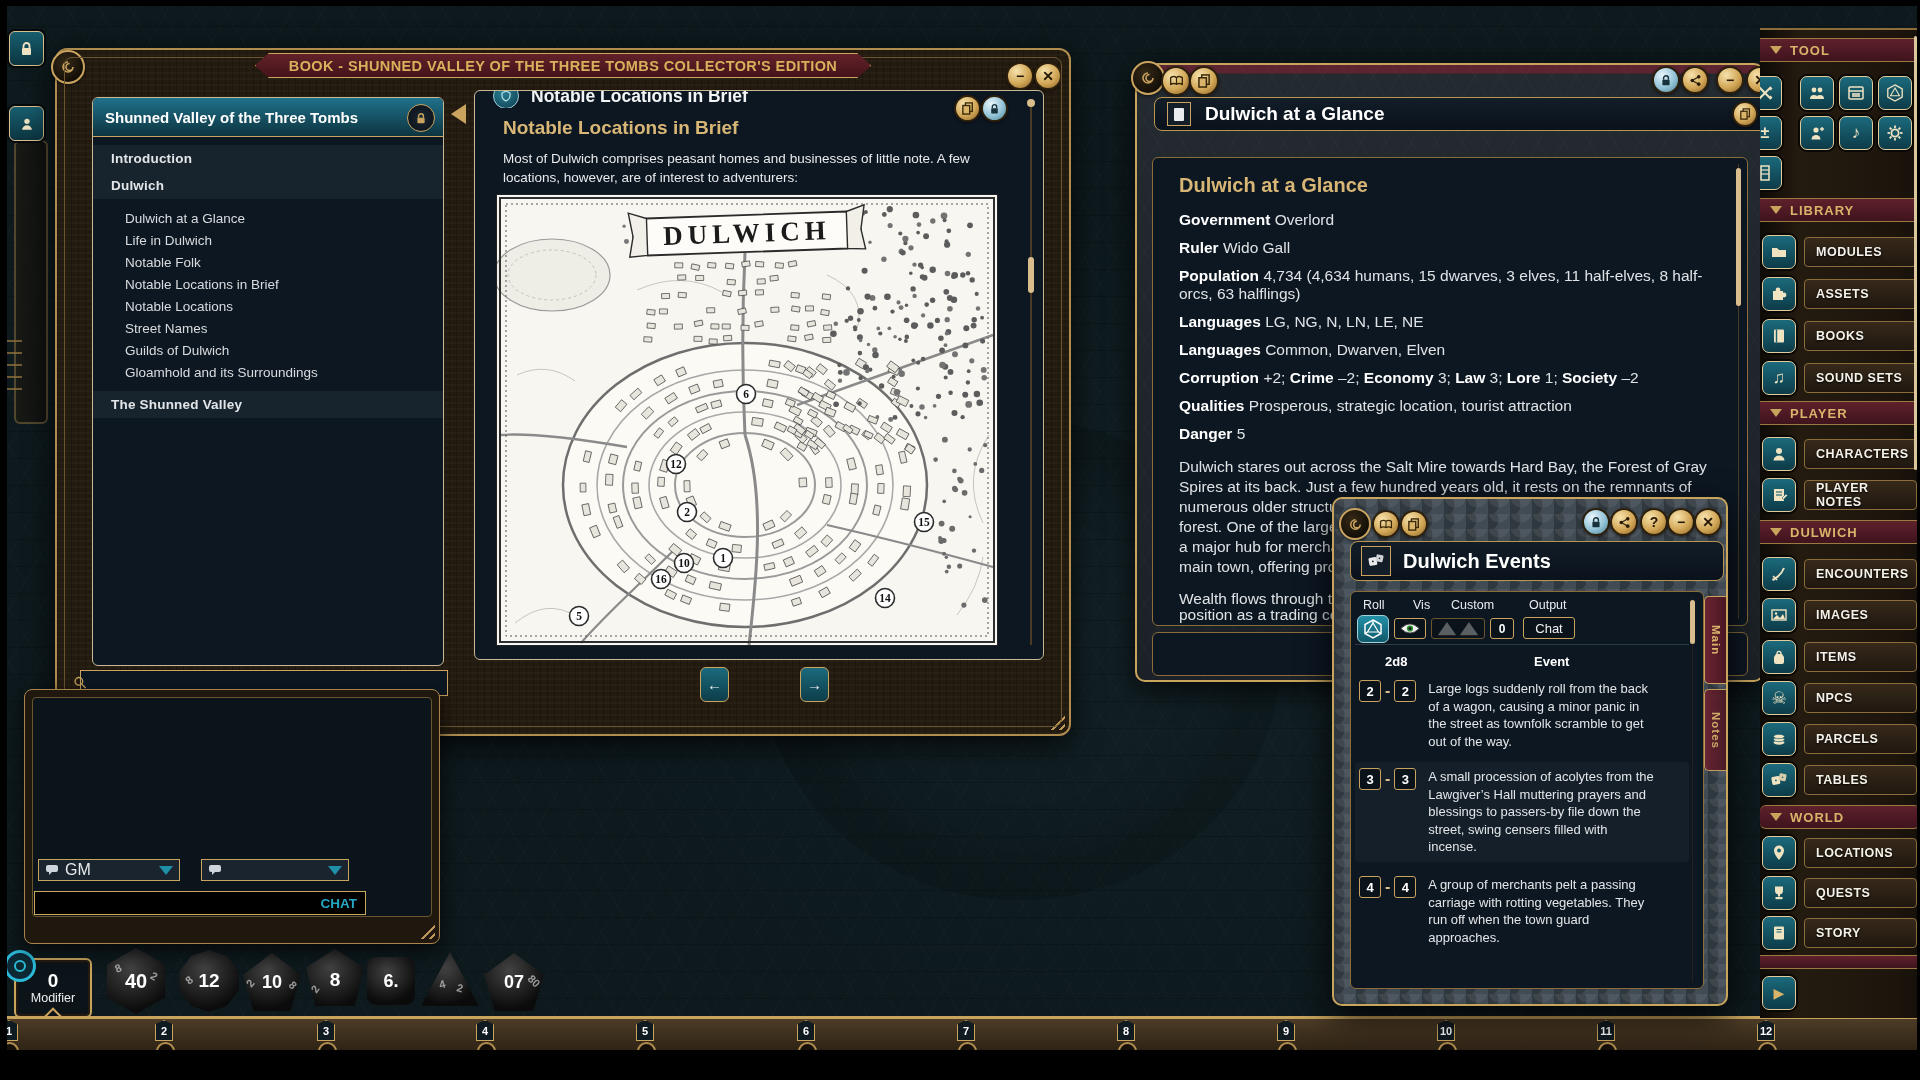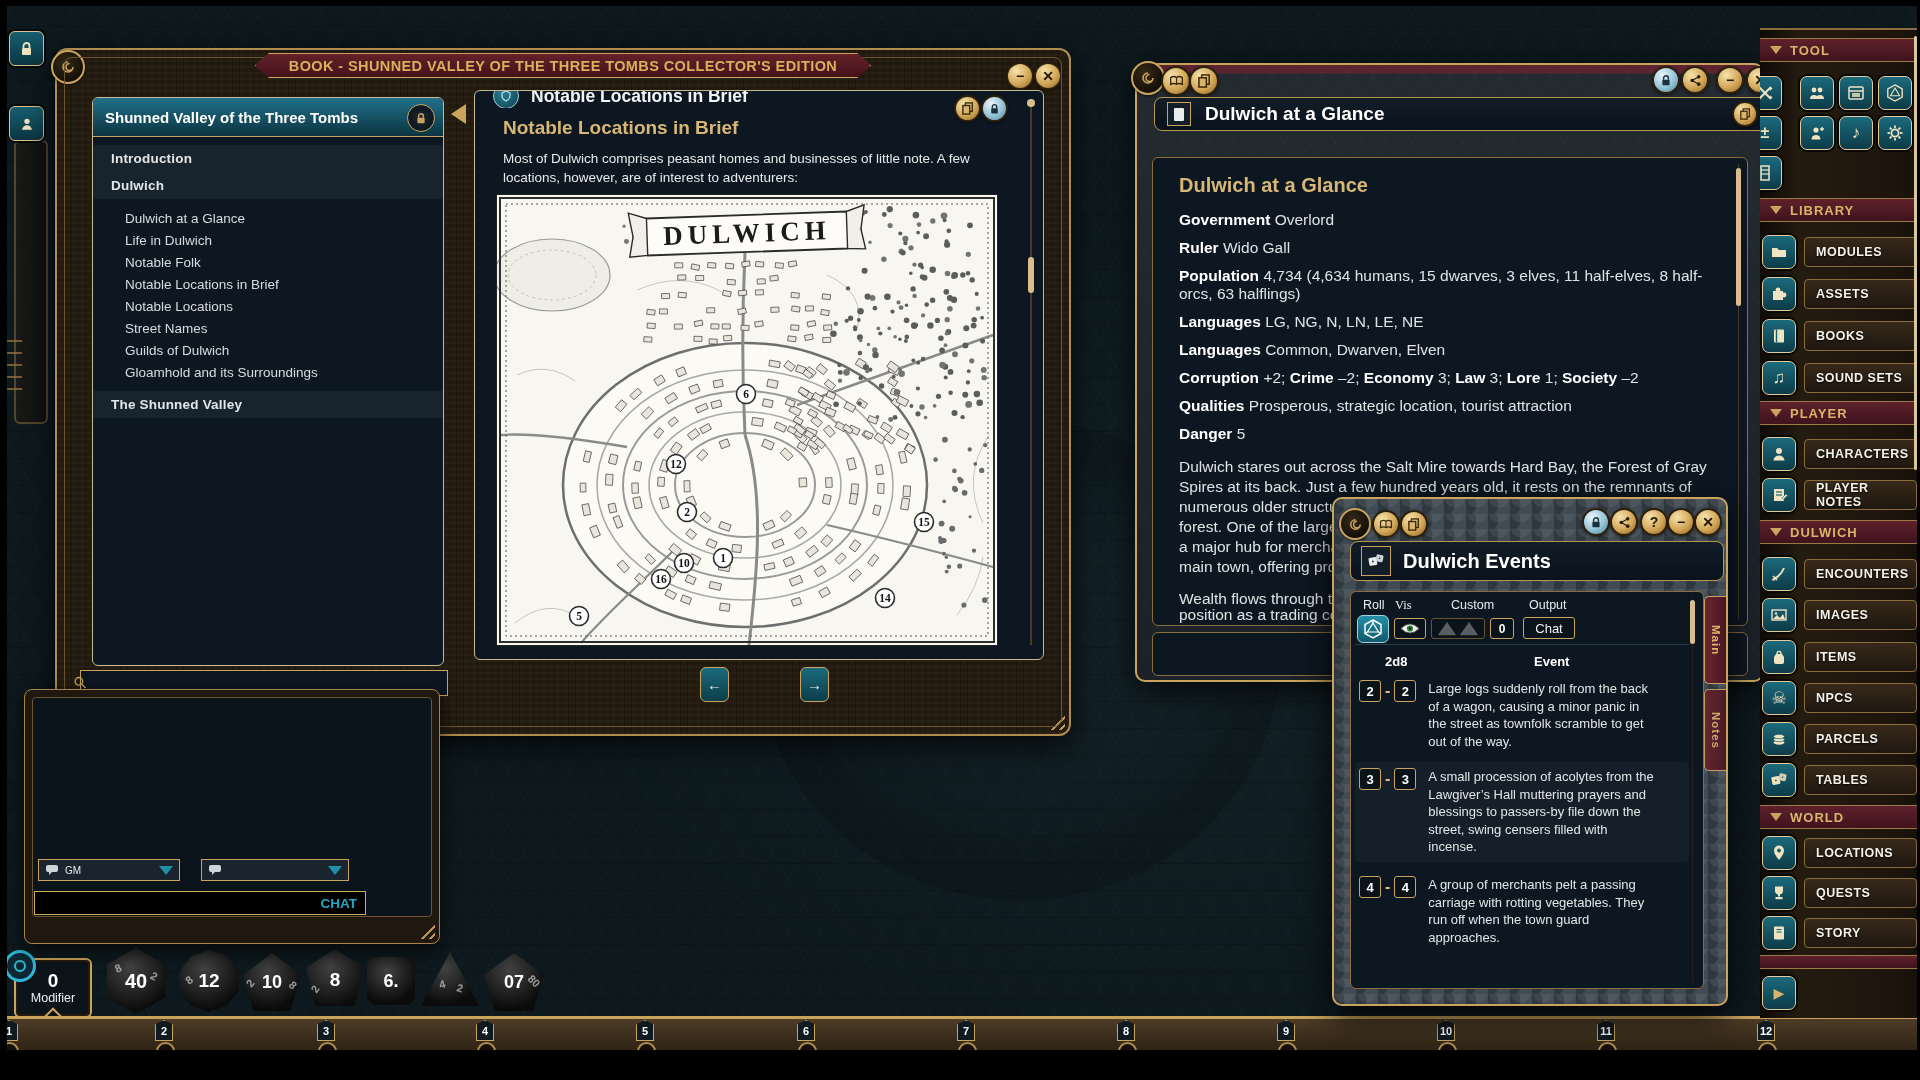--- a/index.html
+++ b/index.html
@@ -153,21 +153,21 @@
   .sitem .splate{top:2px;}
   .side-scroll{position:absolute;left:1914px;top:36px;width:3px;height:434px;background:#d9c79b;z-index:60;border-radius:2px;}
   .maroon-sliver{position:absolute;left:0;width:160px;height:12px;background:linear-gradient(180deg,#5e212b,#3f131d);
     border-top:1px solid #9a7a40;border-bottom:1px solid #9a7a40;}
 
   
   .chat-win{position:absolute;left:24px;top:689px;width:414px;height:253px;z-index:30;
     background:#20180f;border:1px solid #a8854a;border-radius:8px;box-shadow:0 6px 20px rgba(0,0,0,.7);}
   .chat-inner{position:absolute;left:7px;right:7px;top:7px;bottom:26px;background:#0b141b;border:1px solid #6b5530;border-radius:4px;}
   .chat-dd{position:absolute;height:22px;background:#1a242e;border:1px solid #c9a45c;display:flex;align-items:center;
-    padding:0 6px;color:#e6e9ea;font-size:10px;gap:6px;box-sizing:border-box;}
+    padding:0 6px;color:#e6e9ea;font-size:16px;gap:6px;box-sizing:border-box;}
   .dd-arrow{margin-left:auto;width:0;height:0;border-left:7px solid transparent;border-right:7px solid transparent;
     border-top:9px solid #1f90a8;}
   .chat-input{position:absolute;left:9px;top:201px;width:332px;height:24px;background:#000;border:1px solid #caa85c;
     display:flex;align-items:center;box-sizing:border-box;}
   .chat-input input{flex:1;background:transparent;border:none;outline:none;color:#e6e9ea;font-size:13px;padding:0 6px;}
   .chat-label{color:#25a7c4;font-weight:bold;font-size:13.5px;padding-right:8px;}
 
   
   .modbox{position:absolute;left:14px;top:958px;width:74px;height:56px;background:#0d1419;
     border:2px solid #c9a45c;border-radius:6px;z-index:10;box-shadow:inset 0 0 0 2px #241b10;
@@ -934,21 +934,21 @@
           <rect x="10" y="2" width="8" height="8" rx="1.5" fill="#cfd3d6" transform="rotate(12 14 6)"></rect>
           <circle cx="6.5" cy="9.5" r="1" fill="#222"></circle>
             <circle cx="14" cy="6" r="0.9" fill="#222"></circle>
         </svg>
       </span>
       <span>Dulwich Events</span>
     </div>
 
     <div class="panel" style="left:16px;top:92px;width:352px;height:396px;overflow:hidden;">
       <span class="ctl-label" style="left:12px;top:6px;">Roll</span>
-      <span class="ctl-label" style="left:44px;top:6px;font-family:Liberation Serif, serif;">Vis</span>
+      <span class="ctl-label" style="left:62px;top:6px;">Vis</span>
       <span class="ctl-label" style="left:100px;top:6px;">Custom</span>
       <span class="ctl-label" style="left:178px;top:6px;">Output</span>
 
       <div class="roll-btn" style="left:6px;top:23px;">
         <svg width="20" height="20" viewBox="0 0 20 20">
           <polygon points="10,1 18,5.5 18,14.5 10,19 2,14.5 2,5.5" fill="none" stroke="#fff" stroke-width="1.5"></polygon>
           <polygon points="10,4 15.5,13 4.5,13" fill="none" stroke="#fff" stroke-width="1.2"></polygon>
           <line x1="10" y1="1" x2="10" y2="4" stroke="#fff" stroke-width="1.2"></line>
           <line x1="2" y1="14.5" x2="4.5" y2="13" stroke="#fff" stroke-width="1.2"></line>
           <line x1="18" y1="14.5" x2="15.5" y2="13" stroke="#fff" stroke-width="1.2"></line>
@@ -1193,21 +1193,21 @@
           <svg width="18" height="18" viewBox="0 0 20 18">
             <rect x="2" y="5" width="9" height="9" rx="1.5" fill="#efe3c2" transform="rotate(-10 6.5 9.5)"></rect>
             <rect x="10" y="2" width="8" height="8" rx="1.5" fill="#d9ccaa" transform="rotate(12 14 6)"></rect>
             <circle cx="6.5" cy="9.5" r="1" fill="#155e6e"></circle>
             <circle cx="14" cy="6" r="0.9" fill="#155e6e"></circle>
           </svg>
         </span>
       <span class="splate">TABLES</span>
     </div>
 
-    <div class="shead" style="top:775px;">
+    <div class="shead" style="top:775px;border-radius:6px;">
       <span class="tri-down"></span>
       <span>WORLD</span>
     </div>
     <div class="sitem" style="top:806px;">
       <span class="sicon">
           <svg width="18" height="18" viewBox="0 0 18 18">
             <path d="M9 1.5 a5 5 0 0 1 5 5 c0 4 -5 9.5 -5 9.5 s-5 -5.5 -5 -9.5 a5 5 0 0 1 5 -5 z" fill="#efe3c2"></path>
             <circle cx="9" cy="6.5" r="2" fill="#155e6e"></circle>
           </svg>
         </span>

